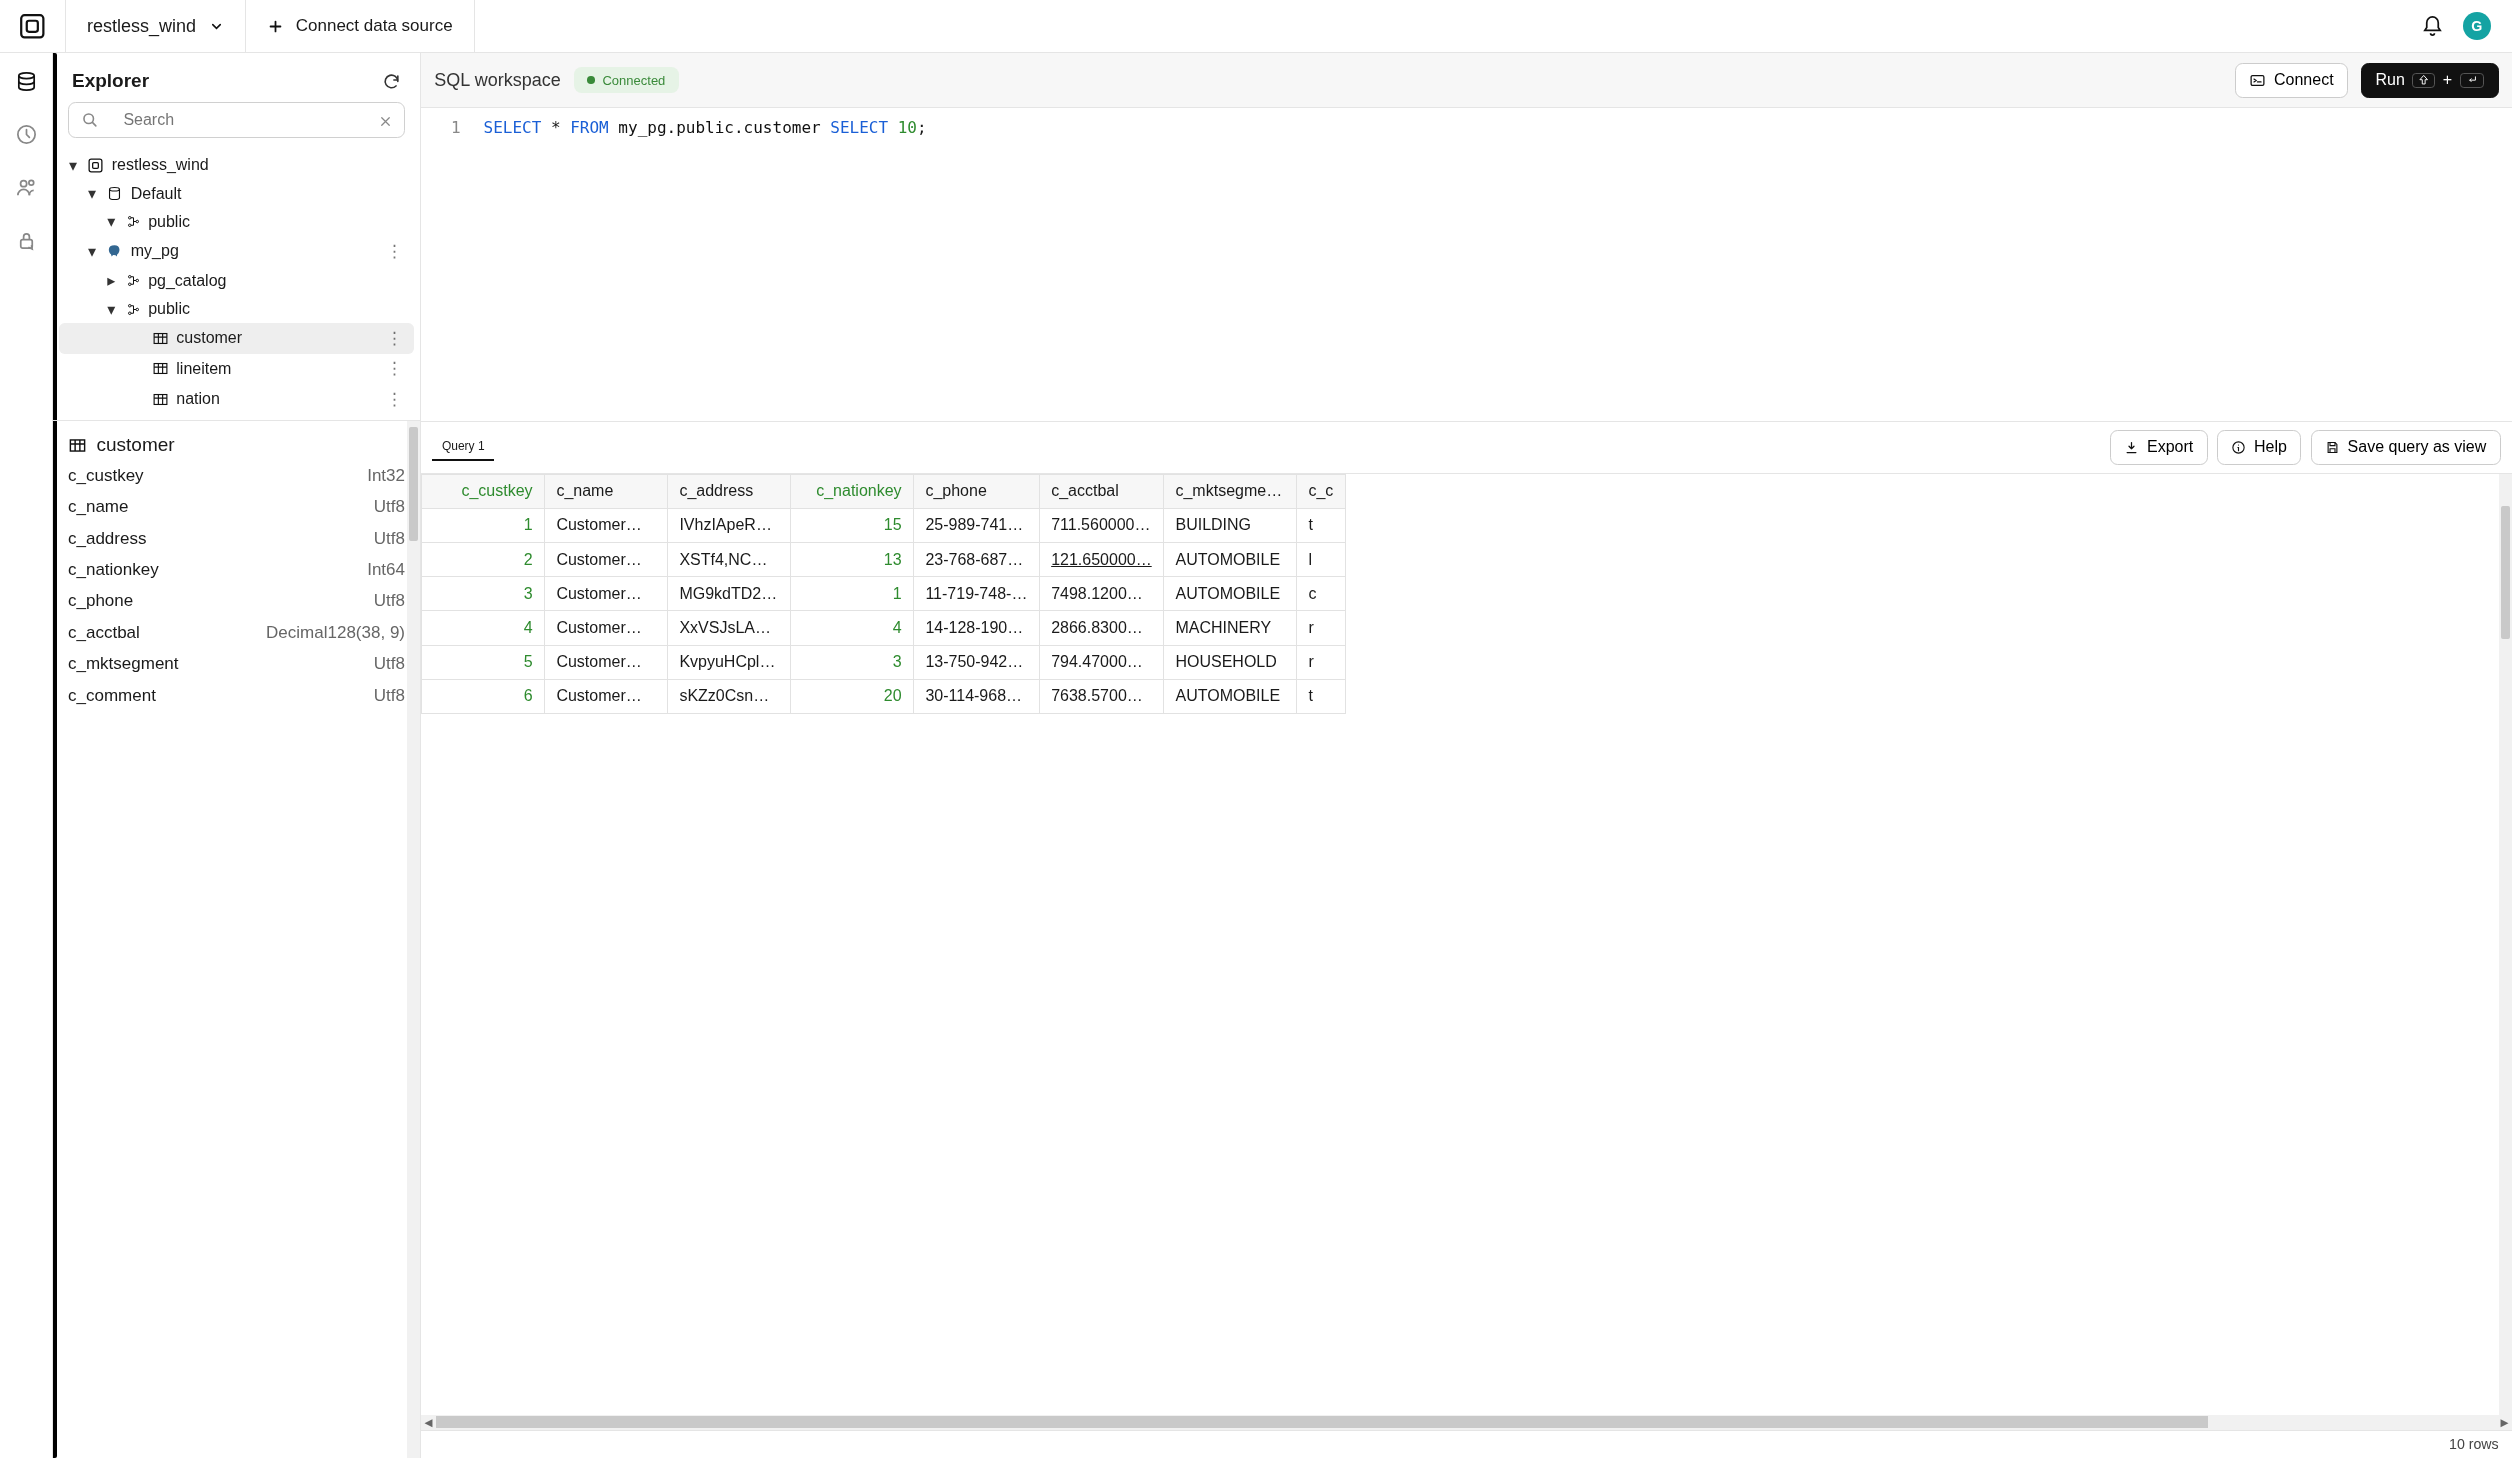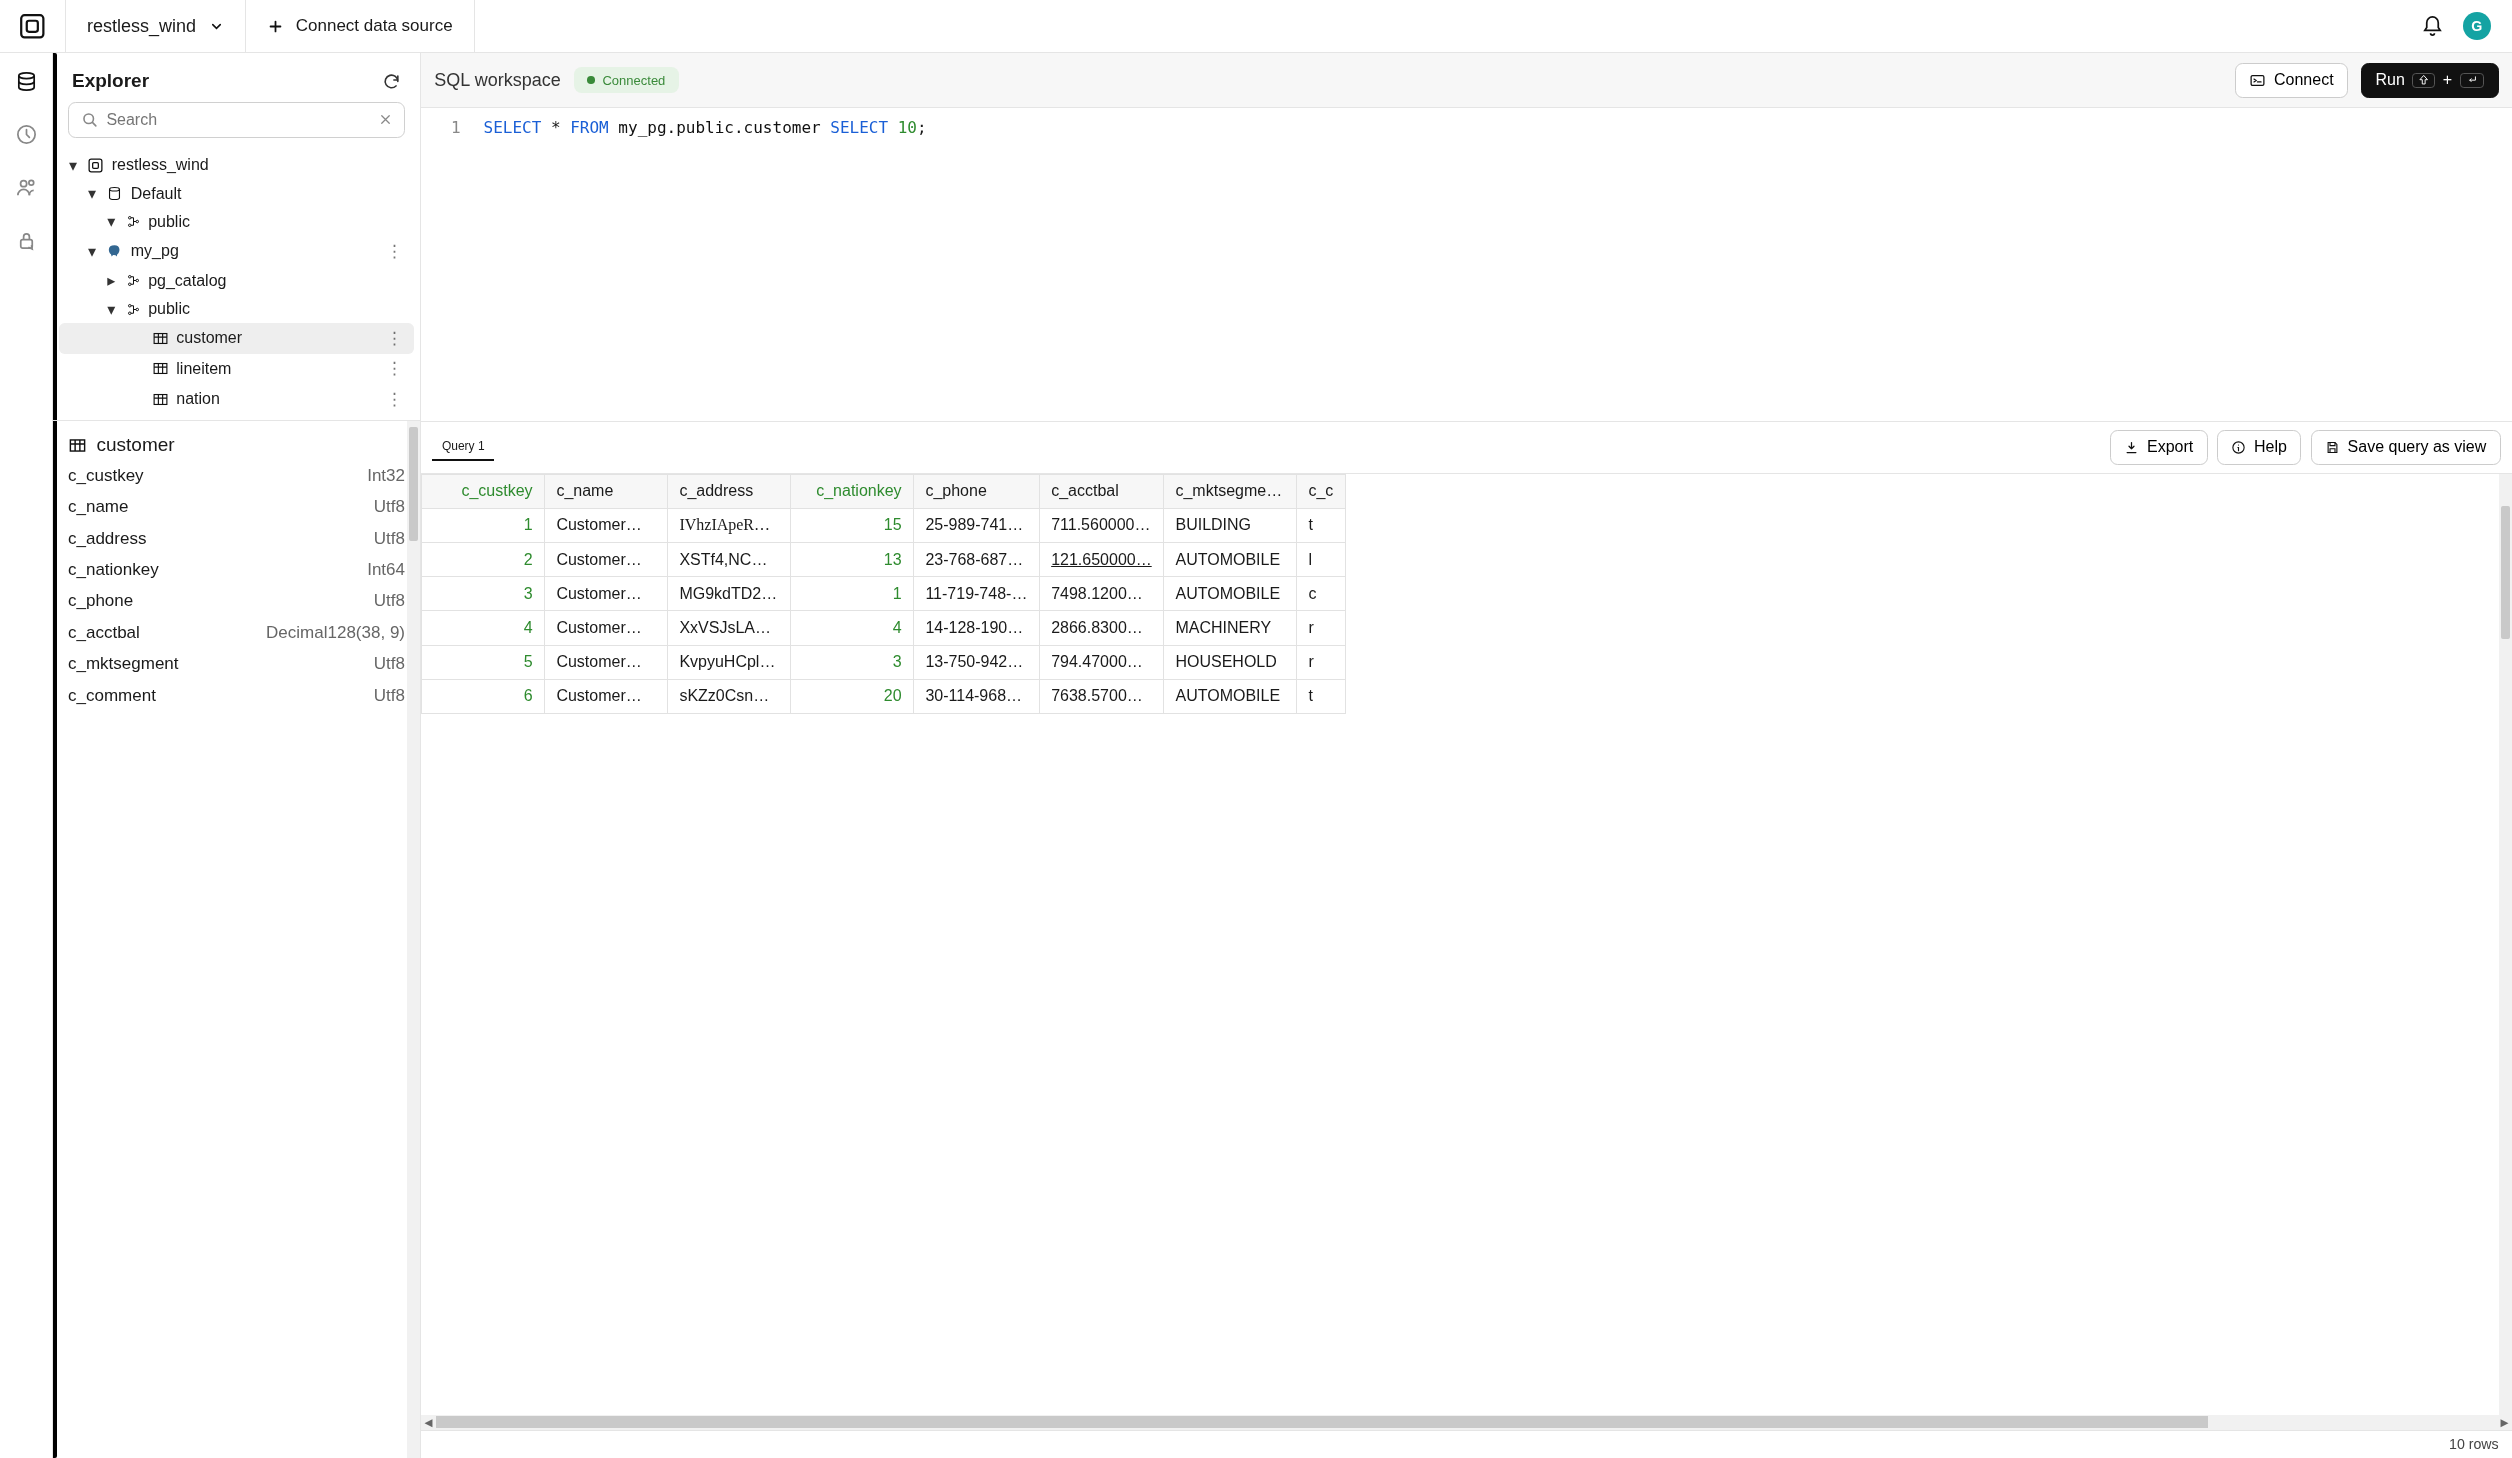--- a/index.html
+++ b/index.html
@@ -22,21 +22,21 @@
 .rail { width: 53px; border-right: 0.9px solid #e5e5e5; display: flex; flex-direction: column; align-items: center; padding-top: 15px; gap: 26.6px; }
 .rail .rail-item { width: 26.6px; height: 26.6px; display: flex; align-items: center; justify-content: center; cursor: pointer; color: #555; }
 .rail .rail-item.active { color: #000; }
 
 
 .explorer { width: 368px; display: flex; flex-direction: column; border-right: 0.9px solid #e5e5e5; position: relative; }
 .explorer::before { content:""; position:absolute; left:0; top:0; bottom:0; width:3.8px; background:#000; border-radius:0 1.9px 1.9px 0; }
 .explorer-head { display: flex; align-items: center; justify-content: space-between; padding: 17px 19px 9.5px 19px; }
 .explorer-head h2 { font-size: 19px; font-weight: 600; }
 .search-wrap { padding: 0 15px 9.5px 15px; }
-.search-box { display: flex; align-items: center; gap: 7px; border: 0.9px solid #d0d0d0; border-radius: 7.6px; padding: 7.6px 11.4px; }
+.search-box { display: flex; align-items: flex-end; gap: 24px; border: 0.9px solid #d0d0d0; border-radius: 7.6px; padding: 7.6px 11.4px; }
 .search-box input { border: none; outline: none; flex: 1; font-size: 16px; background: transparent; }
 .tree { flex: 0 0 auto; overflow: auto; padding: 3.8px 5.7px 5.7px 5.7px; font-size: 16px; }
 .tree-row { display: flex; align-items: center; gap: 7.6px; padding: 4.7px 7.6px; border-radius: 5.7px; cursor: pointer; position: relative; }
 .tree-row .lbl { flex: 1; white-space: nowrap; overflow: hidden; text-overflow: ellipsis; }
 .tree-row .more { opacity: .6; font-size: 17px; padding: 0 3.8px; }
 .tree-row.sel { background: #eee; }
 .ind0 { padding-left: 7.6px; }
 .ind1 { padding-left: 26.6px; }
 .ind2 { padding-left: 46px; }
 .ind4 { padding-left: 93px; }
@@ -428,21 +428,21 @@
                   <th style="width: 123px;">c_phone</th>
                   <th style="width: 123px;">c_acctbal</th>
                   <th style="width: 133px;">c_mktsegme…</th>
                   <th style="width: 38px;">c_c</th>
                 </tr>
               </thead>
               <tbody>
                 <tr>
                   <td class="num" style="width: 123px;">1</td>
                   <td style="width: 123px;">Customer…</td>
-                  <td style="width: 123px; font-family: Liberation Serif, serif;">IVhzIApeR…</td>
+                  <td style="width: 123px;">IVhzIApeR…</td>
                   <td class="num" style="width: 123px; padding-left: 48px;">15</td>
                   <td style="width: 123px;">25-989-741…</td>
                   <td style="width: 123px;">711.560000…</td>
                   <td style="width: 133px;">BUILDING</td>
                   <td style="width: 38px;">t</td>
                 </tr>
                 <tr>
                   <td class="num" style="width: 123px;">2</td>
                   <td style="width: 123px;">Customer…</td>
                   <td style="width: 123px;">XSTf4,NC…</td>

